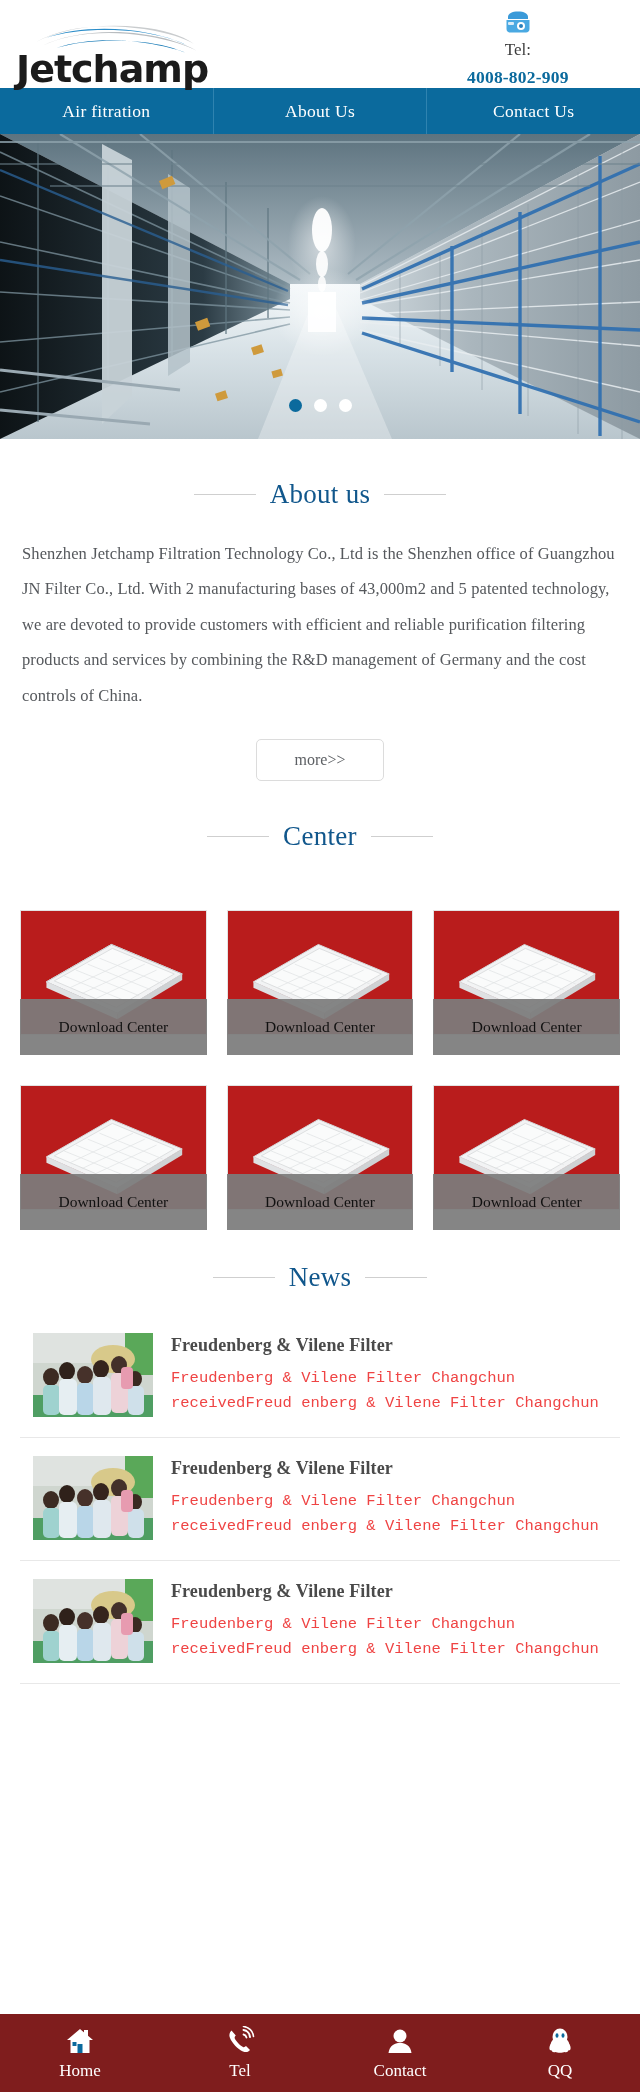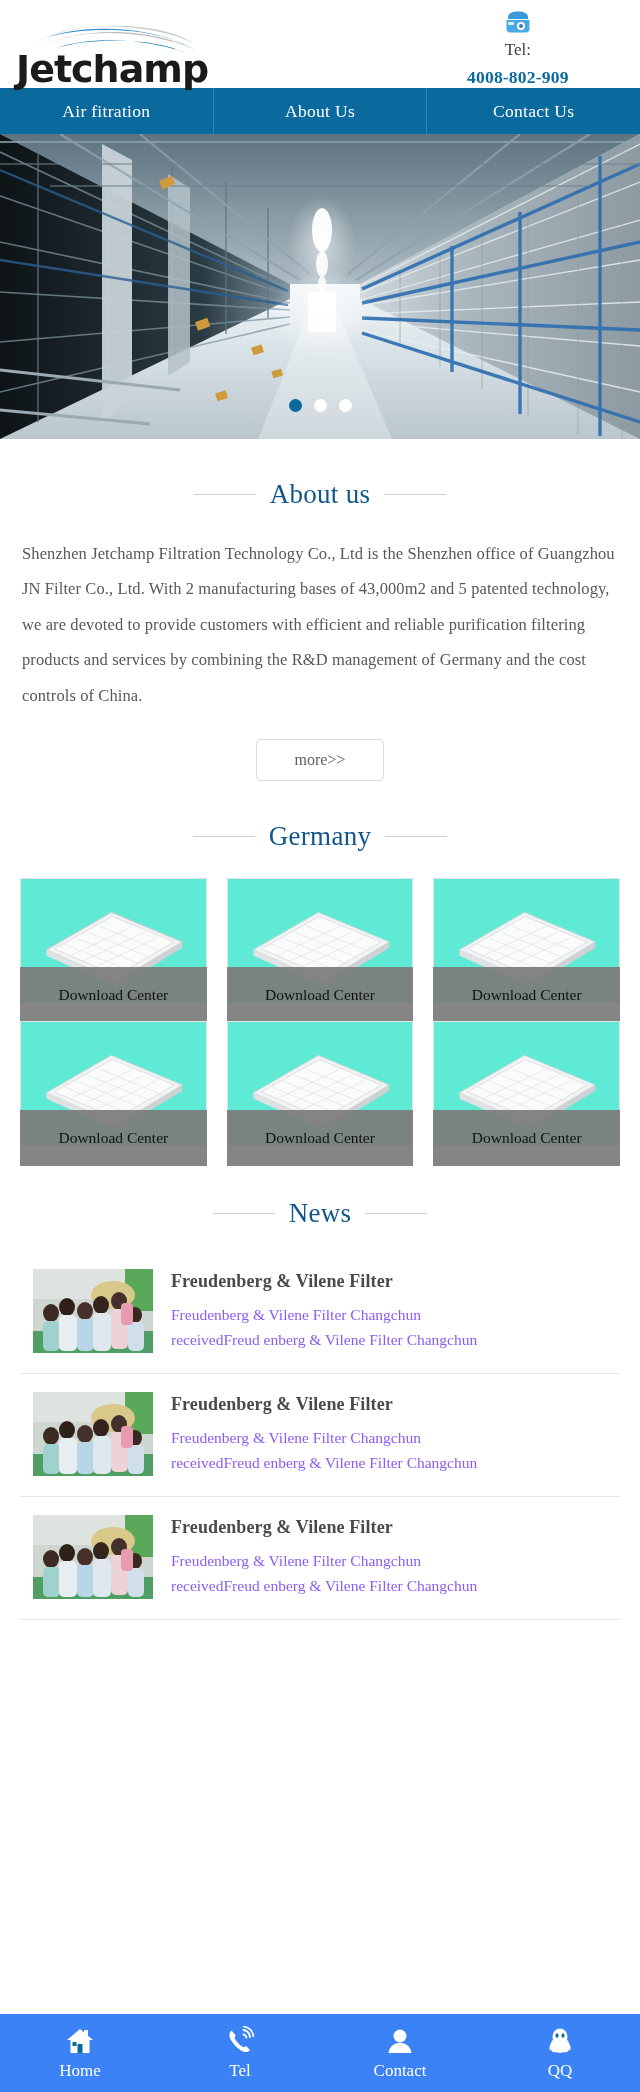--- a/index.html
+++ b/index.html
@@ -117,24 +117,25 @@
   .product-grid {
     margin-top:26px;
     padding:0 20px;
     display:grid;
     grid-template-columns:repeat(3, 1fr);
     gap:18px 20px;
   }
   .product-card {
     position:relative;
     border:1px solid #e3e3e3;
-    background:#5eead4;
+    background:#b91c1c;
     height:125px;
     cursor:pointer;
     overflow:visible;
+    margin-top:32px;
   }
   .product-card .pimg { position:absolute; inset:0; display:block; width:100%; height:100%; }
   .product-card .caption {
     position:absolute;
     left:-1px; right:-1px; bottom:-21px;
     height:56px;
     background:rgba(124,124,124,.93);
     display:flex; align-items:center; justify-content:center;
     color:#111111;
     font-family:"Liberation Serif", serif;
@@ -155,32 +156,32 @@
   .news-text { padding-top:2px; }
   .news-title {
     font-family:"Liberation Serif", serif;
     font-weight:bold;
     font-size:18px;
     color:#4a4a4a;
     letter-spacing:.1px;
     margin-bottom:10px;
   }
   .news-desc {
-    font-family:Liberation Serif, serif;
+    font-family:Liberation Mono, monospace;
     font-size:15.5px;
-    color:#8b5cf6;
+    color:#ef4444;
     line-height:1.62;
   }
 
   
   .spacer { height:24px; }
   .bottombar {
     position:absolute; left:0; bottom:0;
     width:640px; height:78px;
-    background:#3b82f6;
+    background:#7f1d1d;
     display:flex;
   }
   .bb-item {
     flex:1;
     display:flex; flex-direction:column; align-items:center; justify-content:center;
     gap:5px;
     color:#ffffff;
     cursor:pointer;
   }
   .bb-icon { width:30px; height:30px; display:block; }
@@ -363,21 +364,21 @@
 
 <div class="about-body">
   <p>Shenzhen Jetchamp Filtration Technology Co., Ltd is the Shenzhen office of Guangzhou JN Filter Co., Ltd. With 2 manufacturing bases of 43,000m2 and 5 patented technology, we are devoted to provide customers with efficient and reliable purification filtering products and services by combining the R&amp;D management of Germany and the cost controls of China.</p>
   <div class="more-wrap">
     <button class="more-btn">more&gt;&gt;</button>
   </div>
 </div>
 
 <div class="section-title">
   <span class="rule"></span>
-  <span class="txt">Germany</span>
+  <span class="txt">Center</span>
   <span class="rule"></span>
 </div>
 
 <div class="product-grid">
   <div class="product-card">
     <svg class="pimg" viewBox="0 0 180 125">
       <polygon points="22,72 88,34 160,64 94,104" fill="#f2f3f4" stroke="#d6d8da" stroke-width="1"></polygon>
       <polygon points="22,72 88,34 160,64 94,104" fill="none" stroke="#cccfd1" stroke-width="1"></polygon>
       <polygon points="30,71 89,38 152,64 93,98" fill="#fafbfb" stroke="#dcdedf" stroke-width="1"></polygon>
       <g stroke="#e2e4e5" stroke-width=".8">

